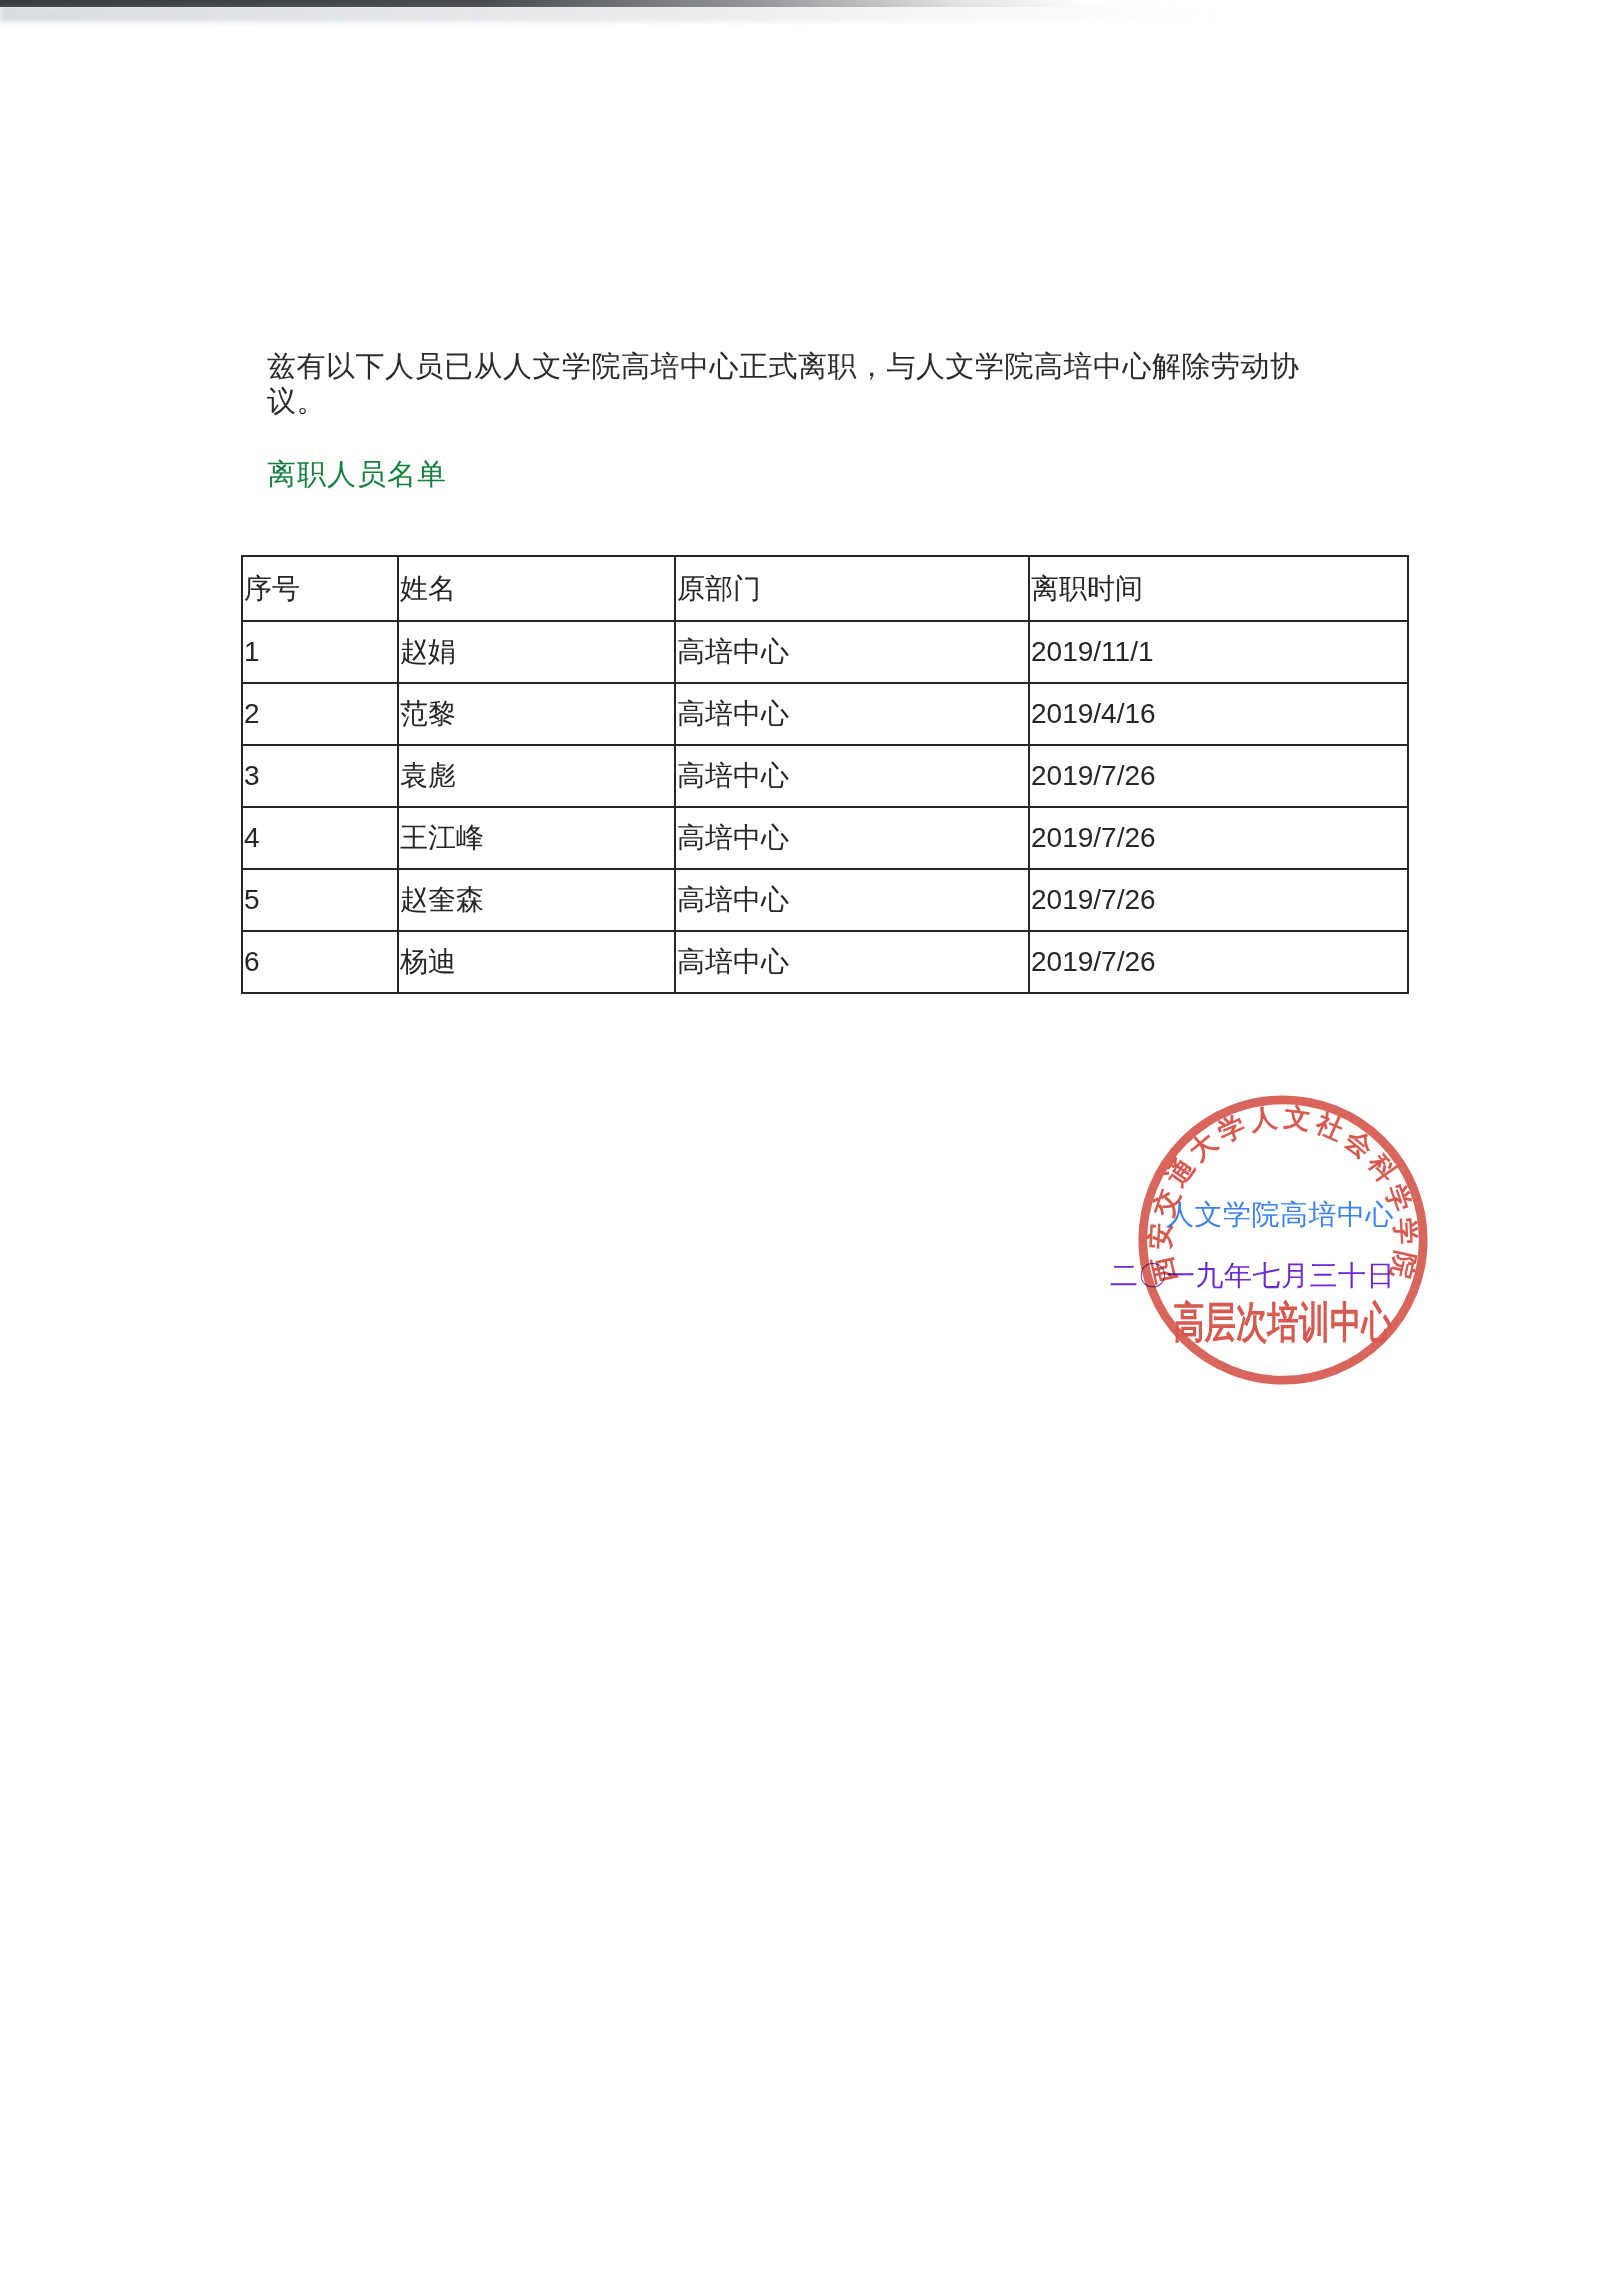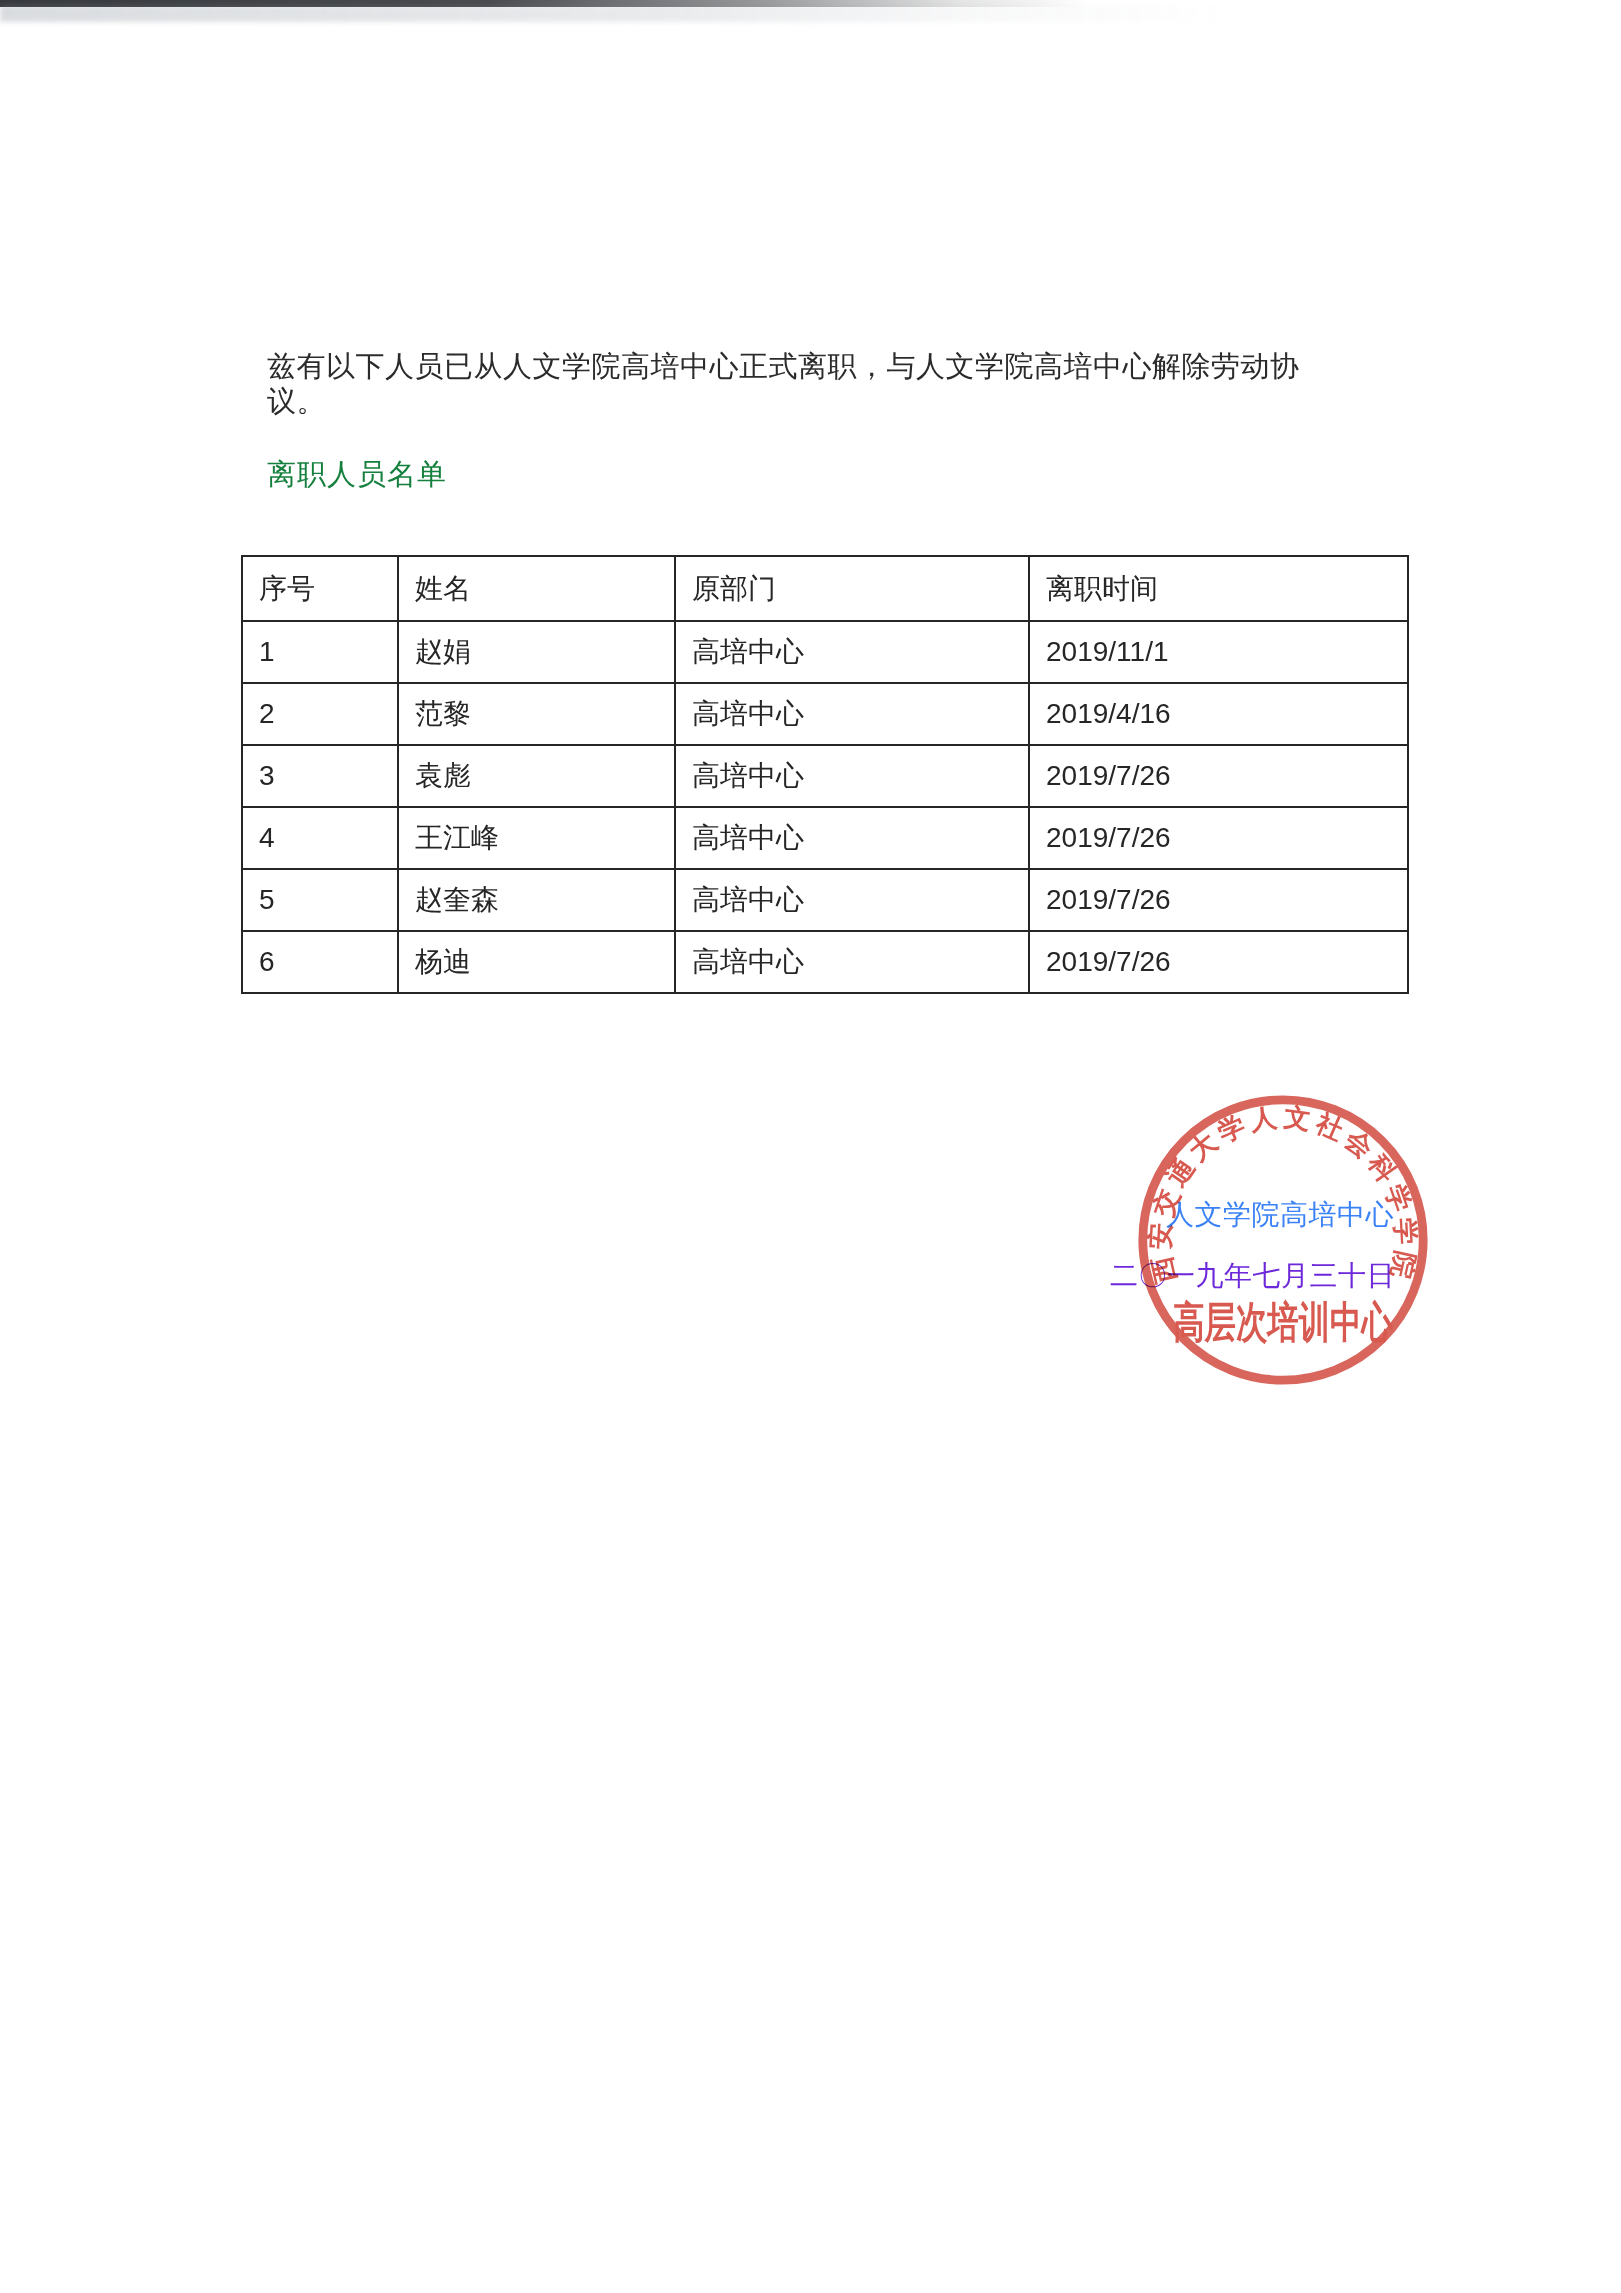--- a/index.html
+++ b/index.html
@@ -43,21 +43,21 @@
   table.roster {
     position:absolute; top:555px; left:241px;
     width:1166px;
     border-collapse:collapse;
     font-size:28px; color:#262626;
     table-layout:fixed;
   }
   table.roster { border:2.9px solid #262626; }
   table.roster td, table.roster th {
     border:2px solid #262626;
-    padding:0 0 0 16px;
+    padding:0 0 0 1px;
     text-align:left; vertical-align:middle;
     font-weight:normal;
     overflow:hidden; white-space:nowrap;
   }
   table.roster th { height:63px; }
   table.roster td { height:60px; }
   .num { font-family:"Liberation Sans","DejaVu Sans",sans-serif; }
   .sig-org {
     position:absolute; top:1196px; left:1166px;
     font-size:28px; letter-spacing:0.5px; color:#3b82f6;

